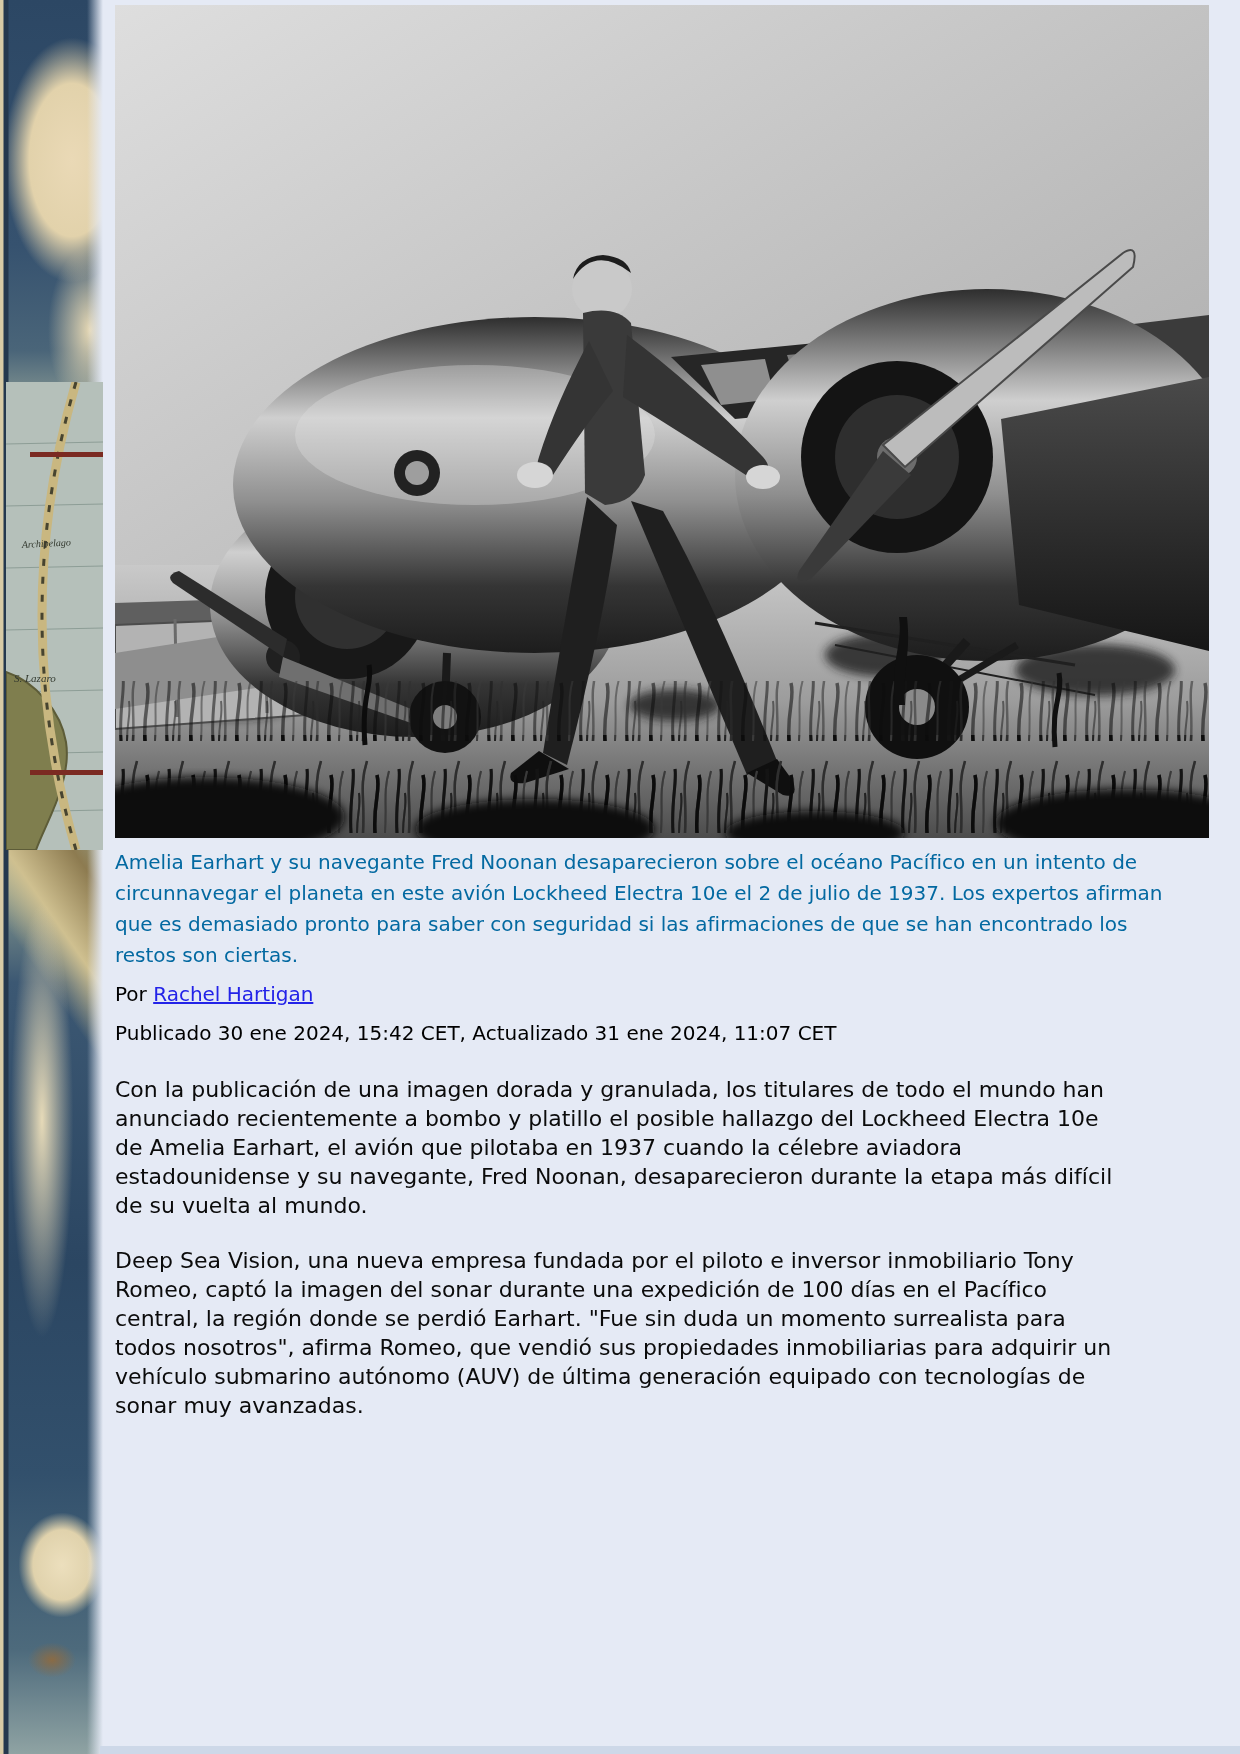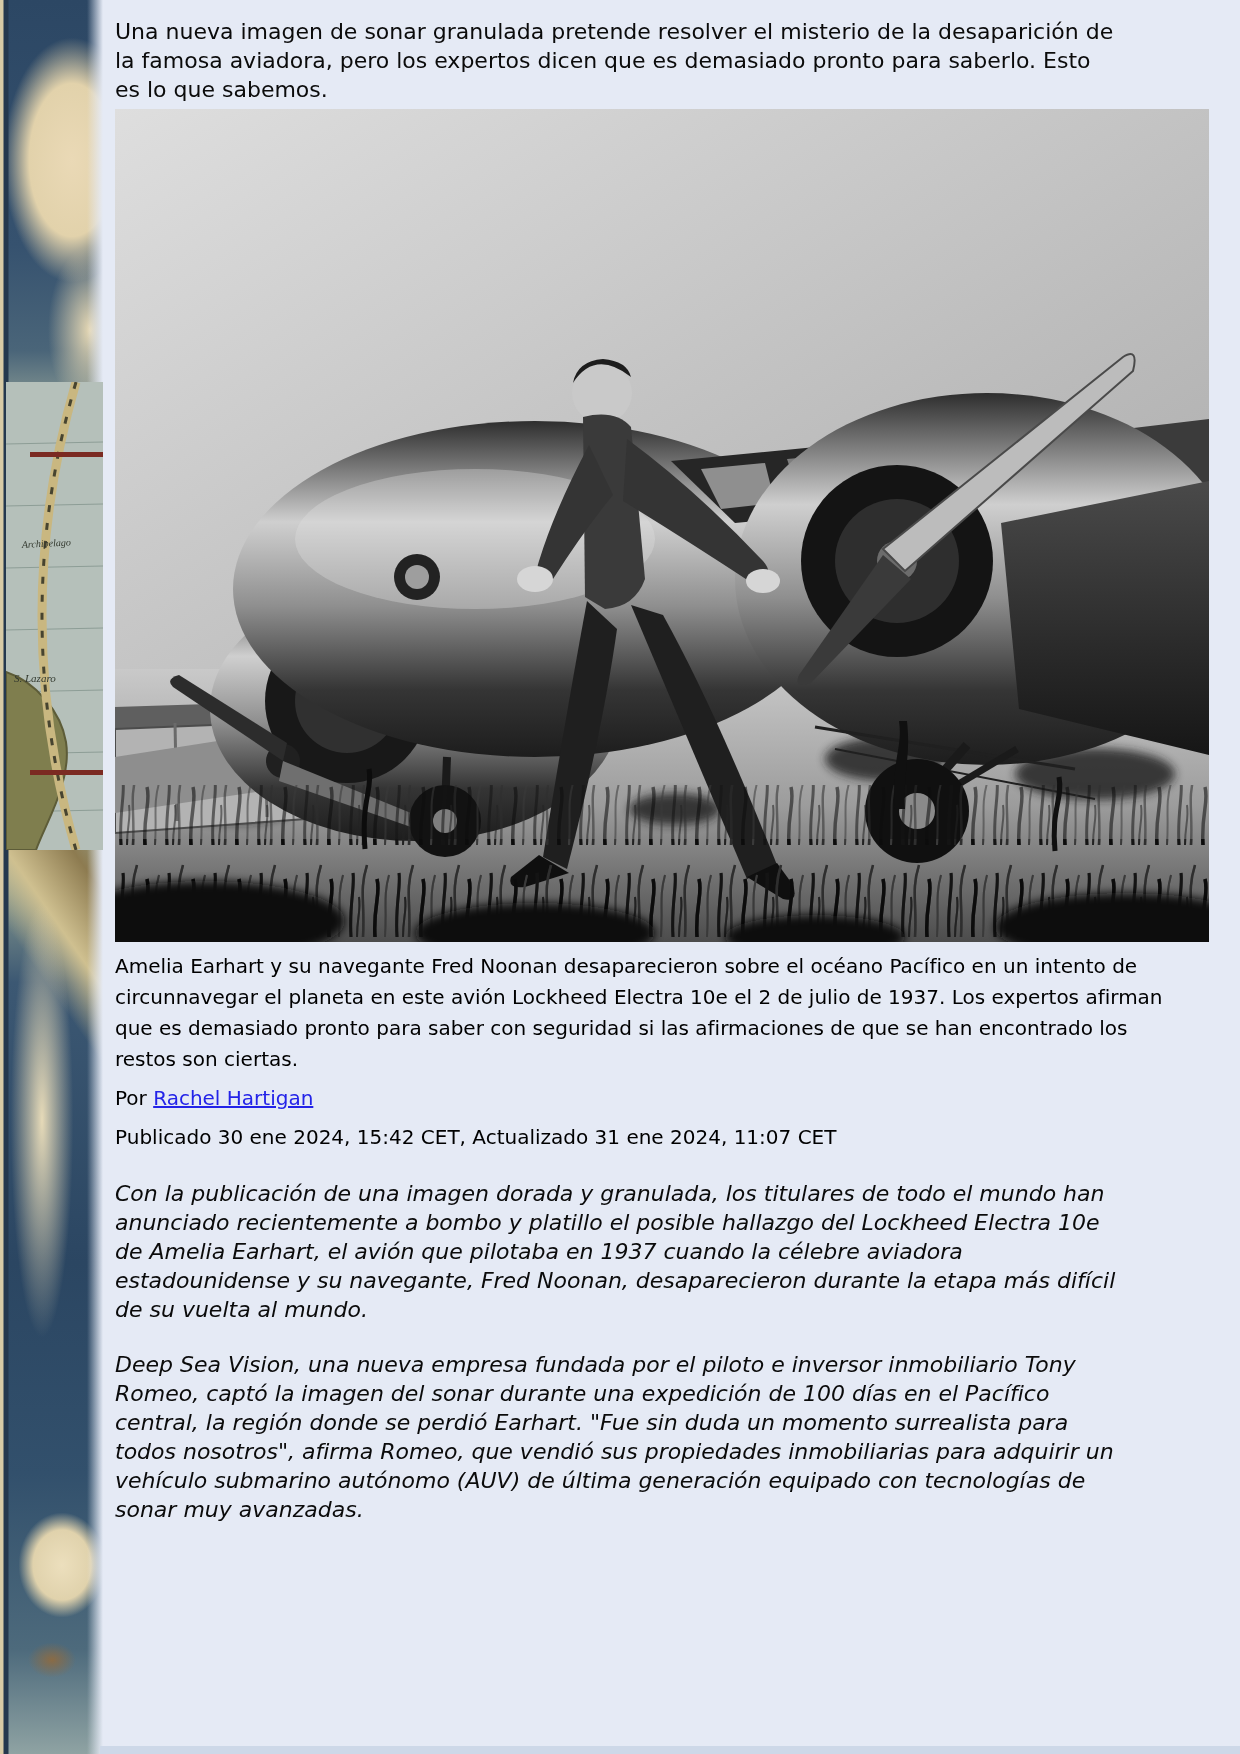--- a/index.html
+++ b/index.html
@@ -33,24 +33,24 @@
   .headline{
     margin:28px 0 0 0;max-width:900px;
     font-family:"Liberation Sans",sans-serif;font-weight:700;
     font-size:36px;line-height:50px;color:#1d3b8d;
     text-shadow:2px 2px 2px rgba(130,140,165,.55);
     letter-spacing:.2px;
   }
   .intro{margin:17px 0 0 0;max-width:1005px;font-size:22px;line-height:29px;}
   .photo-frame{margin-top:5px;width:1094px;height:833px;background:#bfbfbf;}
   .photo-frame svg{display:block;}
-  .caption{margin:9px 0 0 0;max-width:1060px;font-size:20px;line-height:31px;color:#000000;}
+  .caption{margin:9px 0 0 0;max-width:1060px;font-size:20px;line-height:31px;color:#0369a1;}
   .meta-line{margin:7px 0 0 0;font-size:20px;line-height:32px;color:#000;}
   a.inline-link{color:#2323e8;text-decoration:underline;cursor:pointer;}
-  .body-para{margin:26px 0 0 0;max-width:1010px;font-size:22px;line-height:29px;font-style:italic;}
+  .body-para{margin:26px 0 0 0;max-width:1010px;font-size:22px;line-height:29px;}
   .bottom-strip{position:absolute;left:100px;right:0;bottom:0;height:8px;background:#cdd8e8;}
 </style>
 </head>
 <body>
 
 <div class="map-border">
   <div class="map-panel">
     <svg width="97" height="468" viewBox="0 0 97 468" xmlns="http://www.w3.org/2000/svg">
       <rect x="0" y="0" width="97" height="468" fill="#b5c0ba"></rect>
       <g stroke="#8d9d96" stroke-width="1">
@@ -69,21 +69,20 @@
       <rect x="24" y="388" width="73" height="5" fill="#7b2a22"></rect>
       <text class="map-label" x="16" y="166" font-size="10" transform="rotate(-3 16 166)">Archipelago</text>
       <text class="map-label" x="8" y="300" font-size="11">S. Lazaro</text>
     </svg>
   </div>
 </div>
 
 <div class="content">
 
 
-  <p class="intro">Una nueva imagen de sonar granulada pretende resolver el misterio de la desaparición de la famosa aviadora, pero los expertos dicen que es demasiado pronto para saberlo. Esto es lo que sabemos.</p>
 
   <div class="photo-frame">
     <svg width="1094" height="833" viewBox="0 0 1094 833" xmlns="http://www.w3.org/2000/svg">
       <defs>
         <linearGradient id="sky" x1="0" y1="0" x2="1" y2="1">
           <stop offset="0" stop-color="#dedede"></stop>
             <stop offset="0.6" stop-color="#bdbdbd"></stop>
             <stop offset="1" stop-color="#a8a8a8"></stop>
         </linearGradient>
         <linearGradient id="metal" x1="0" y1="0" x2="0" y2="1">

